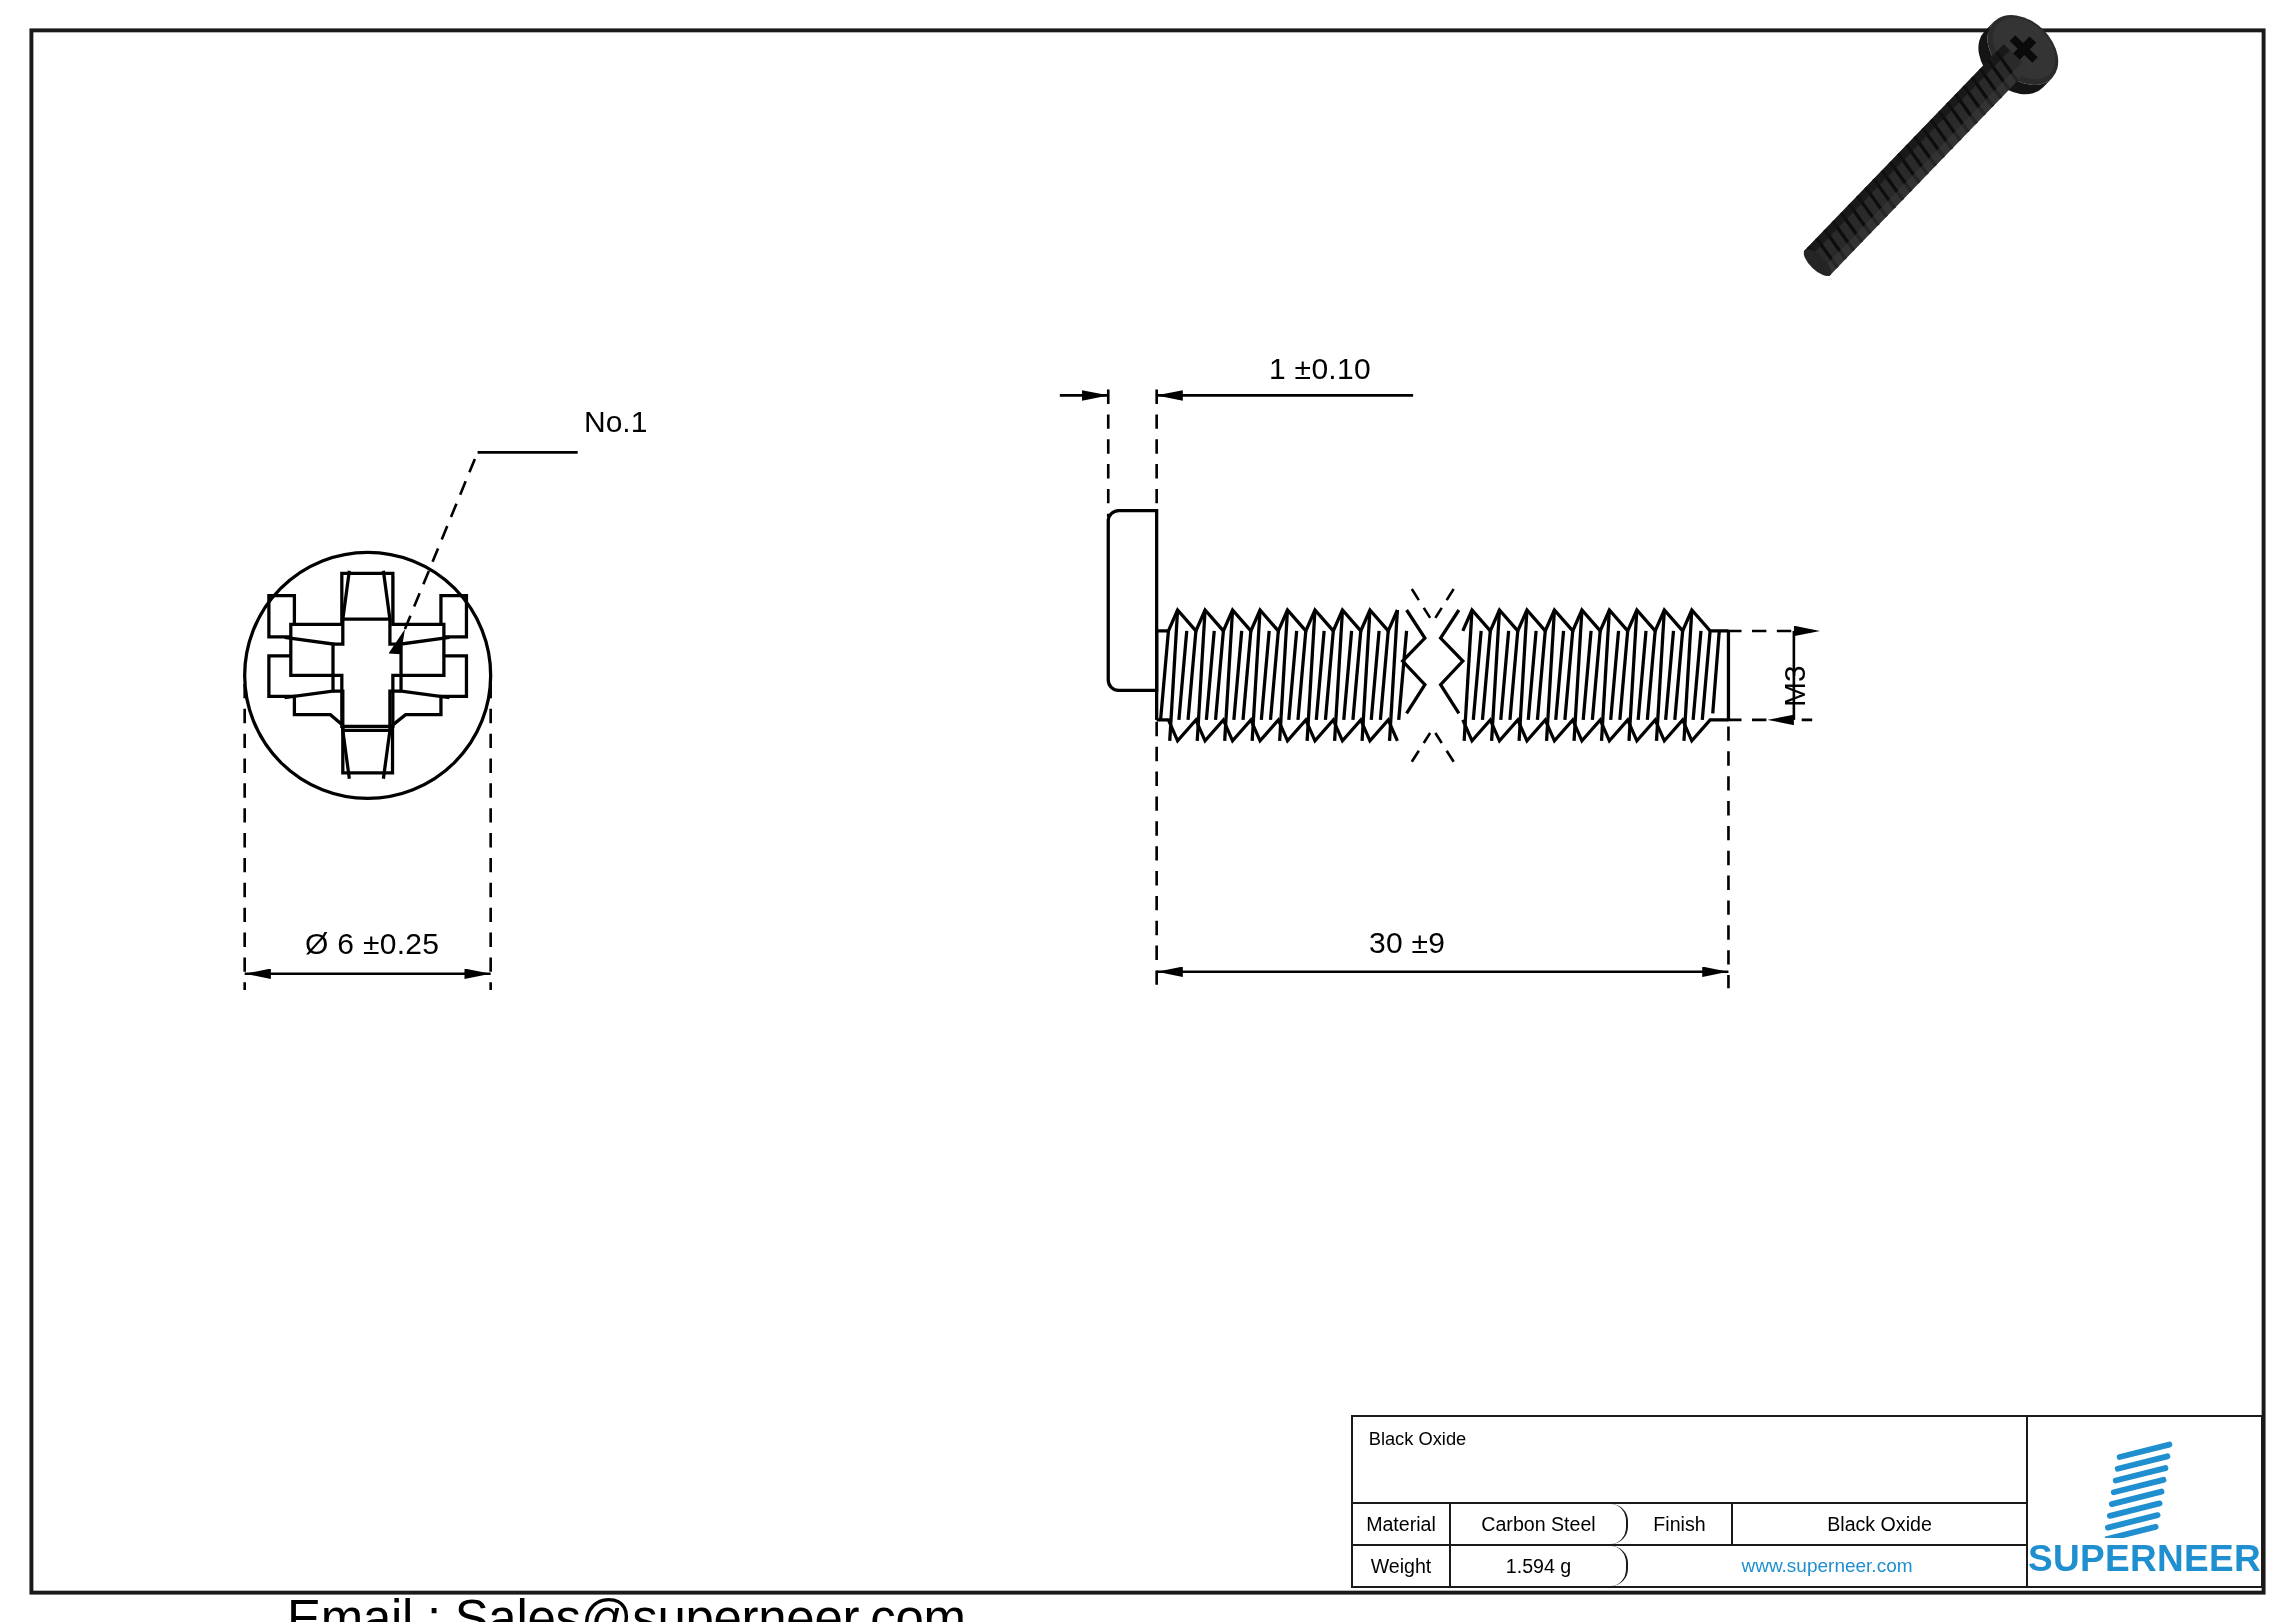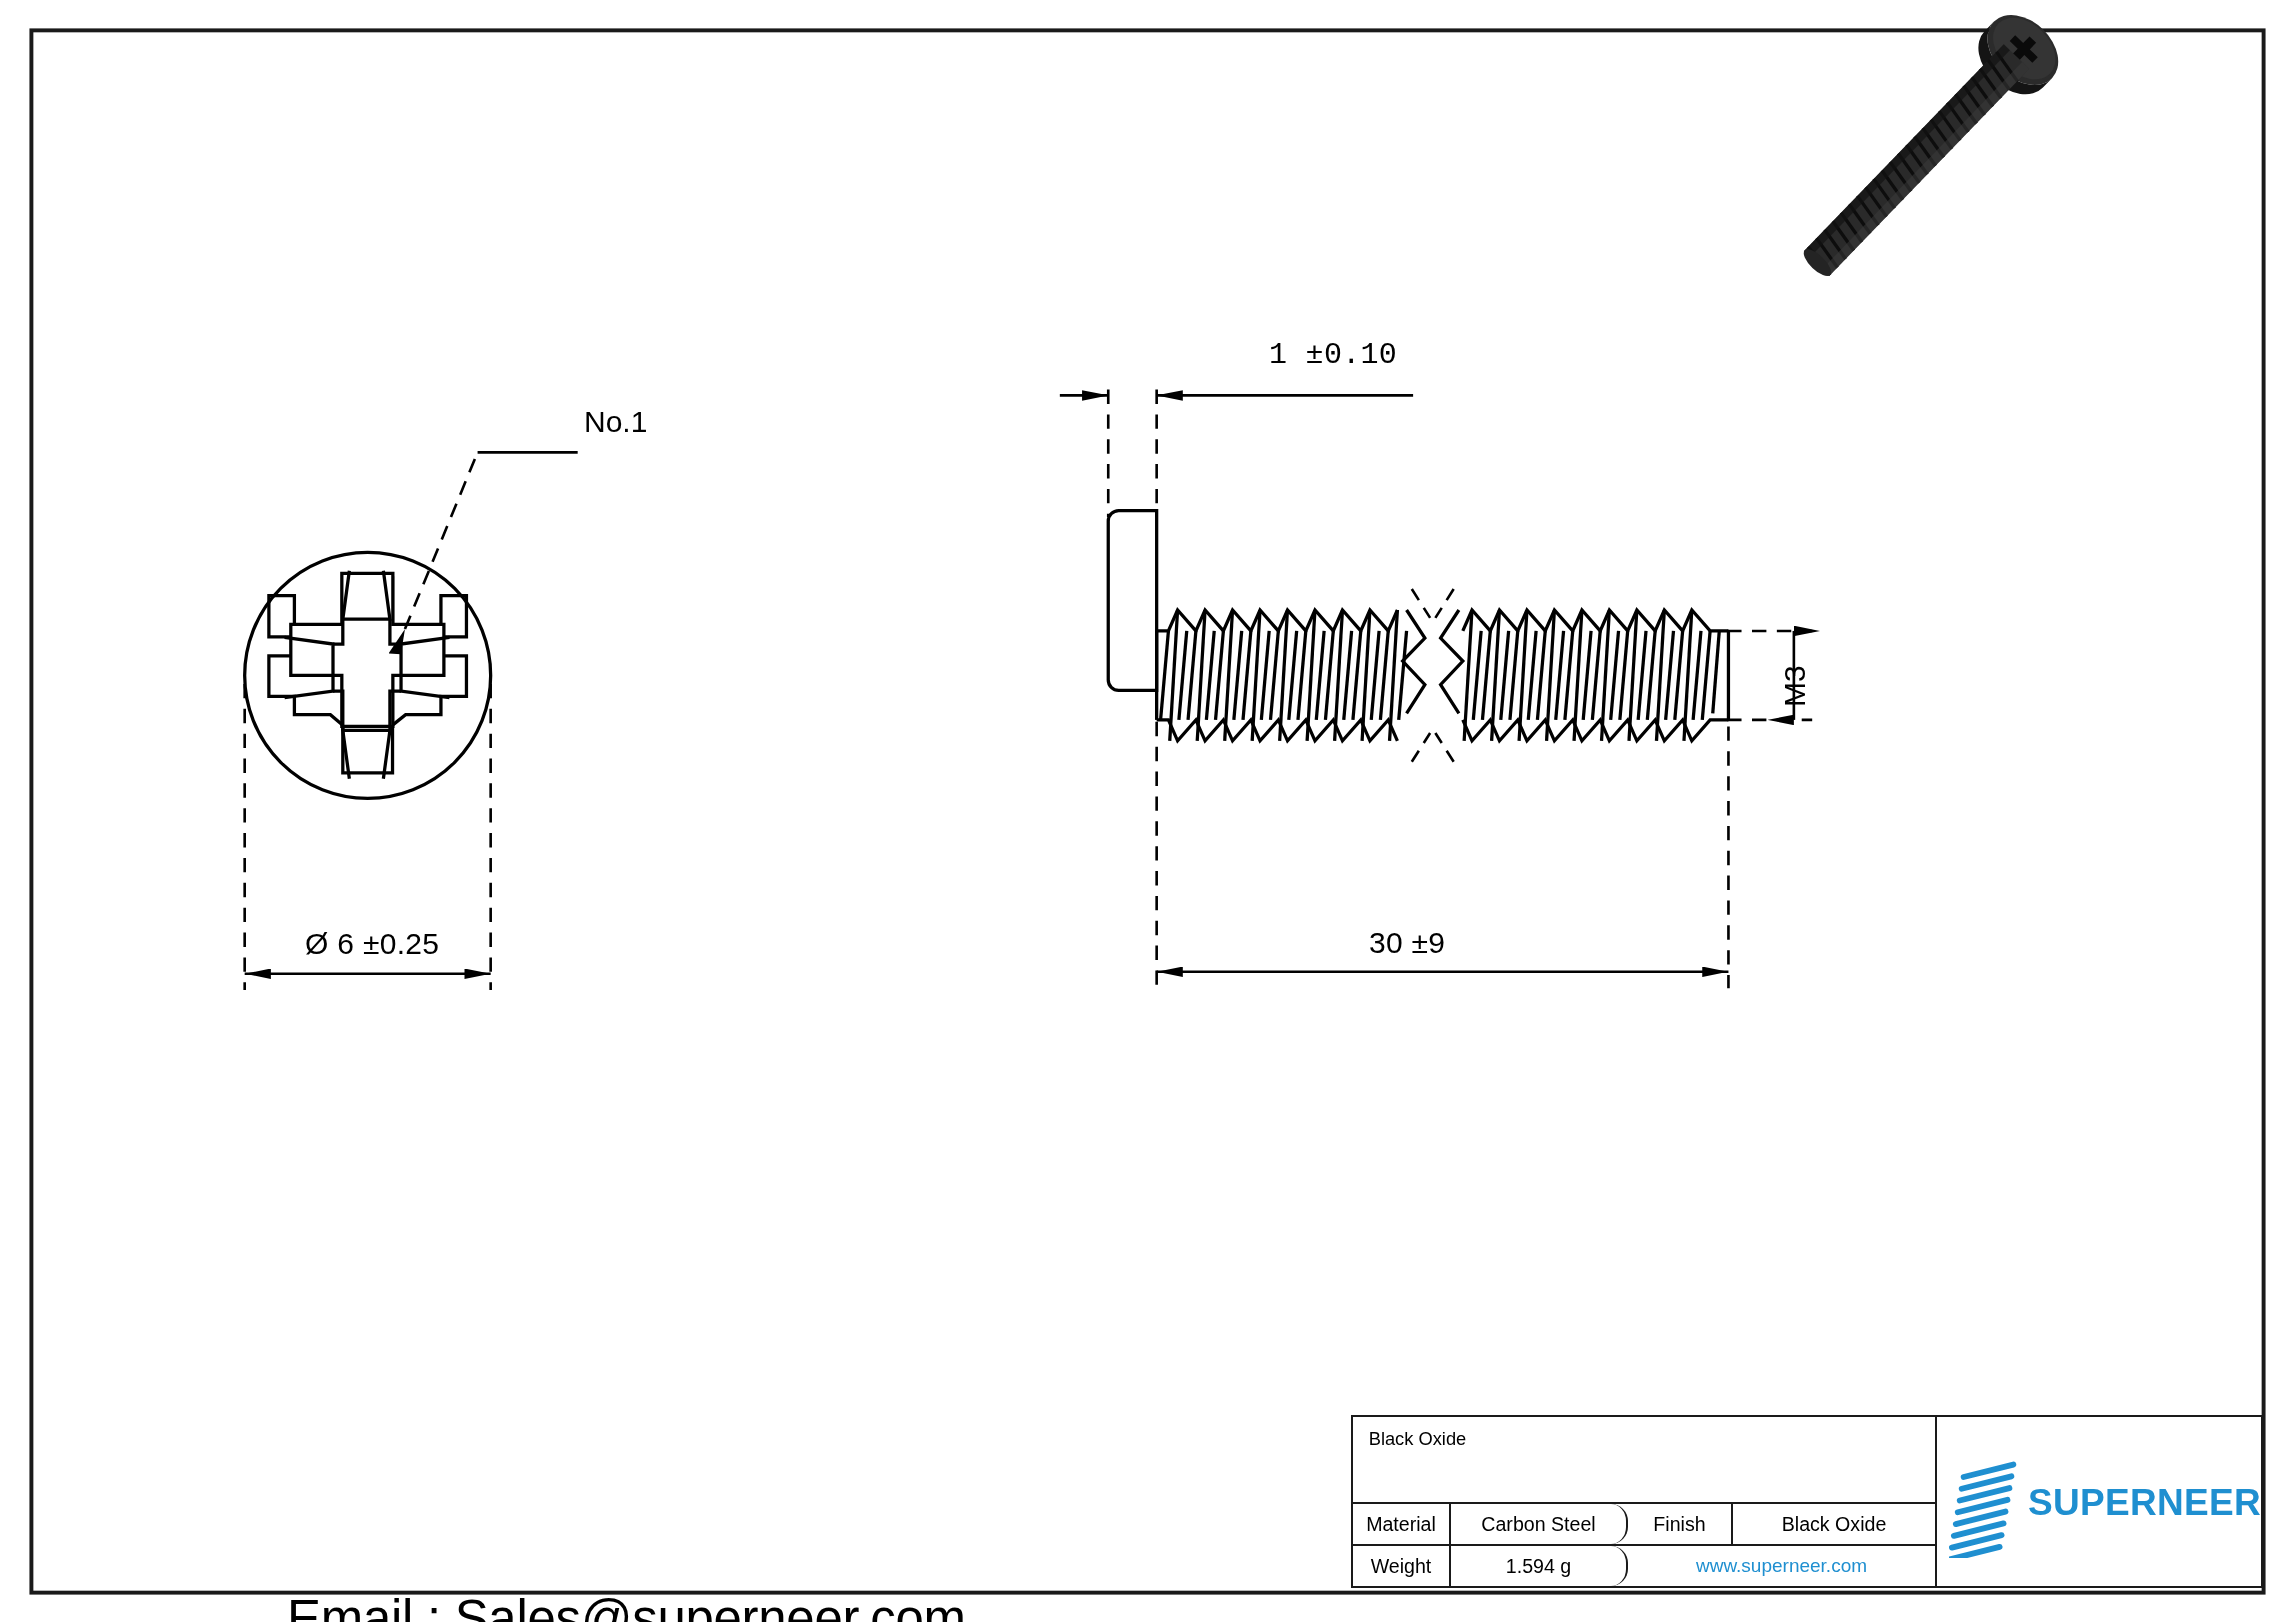--- a/index.html
+++ b/index.html
@@ -106,23 +106,23 @@
   .tb-cell.last { border-right: none; }
   .c-label { flex: 0 0 98px; }
   .c-val1  { flex: 0 0 177px; border-radius: 17px; }
   .c-label2{ flex: 0 0 105px; }
   .c-val2  { flex: 1 1 auto; }
   .c-web   { flex: 1 1 auto; color: #1f8fd0; font-size: 19px; }
   #tb-logo {
     flex: 1 1 auto;
     position: relative;
     display: flex;
+    flex-direction: column;
     align-items: center;
-    justify-content: space-between;
-    padding-left: 12px;
+    justify-content: center;
   }
   #logo-mark {
     margin-top: 14.4px;
     width: 79px;
     height: 98px;
   }
   #logo-word {
     font-size: 37px;
     font-weight: bold;
     color: #1f8fd0;
@@ -363,21 +363,21 @@
         <ellipse cx="0" cy="452" rx="27" ry="11" fill="#242424"></ellipse>
       </g>
     </g>
 
   </svg>
 
   <div class="txt leader-text" style="left:584px; top:406px;">No.1</div>
 
   <div class="txt dim-text" style="left:305px; top:928px;">Ø 6 ±0.25</div>
 
-  <div class="txt dim-text" style="left:1269px; top:340px;font-family:Liberation Mono, monospace;">1 ±0.10</div>
+  <div class="txt dim-text" style="left:1269px; top:353px;">1 ±0.10</div>
 
   <div class="txt m3-text" style="left:1779px; top:707px;">M3</div>
 
   <div class="txt dim-text" style="left:1369px; top:927px;">30 ±9</div>
 
   <div class="txt email-text" style="left:287px; top:1592px;">Email : Sales@superneer.com</div>
 
   <div id="titleblock">
 
     <div id="tb-left">

